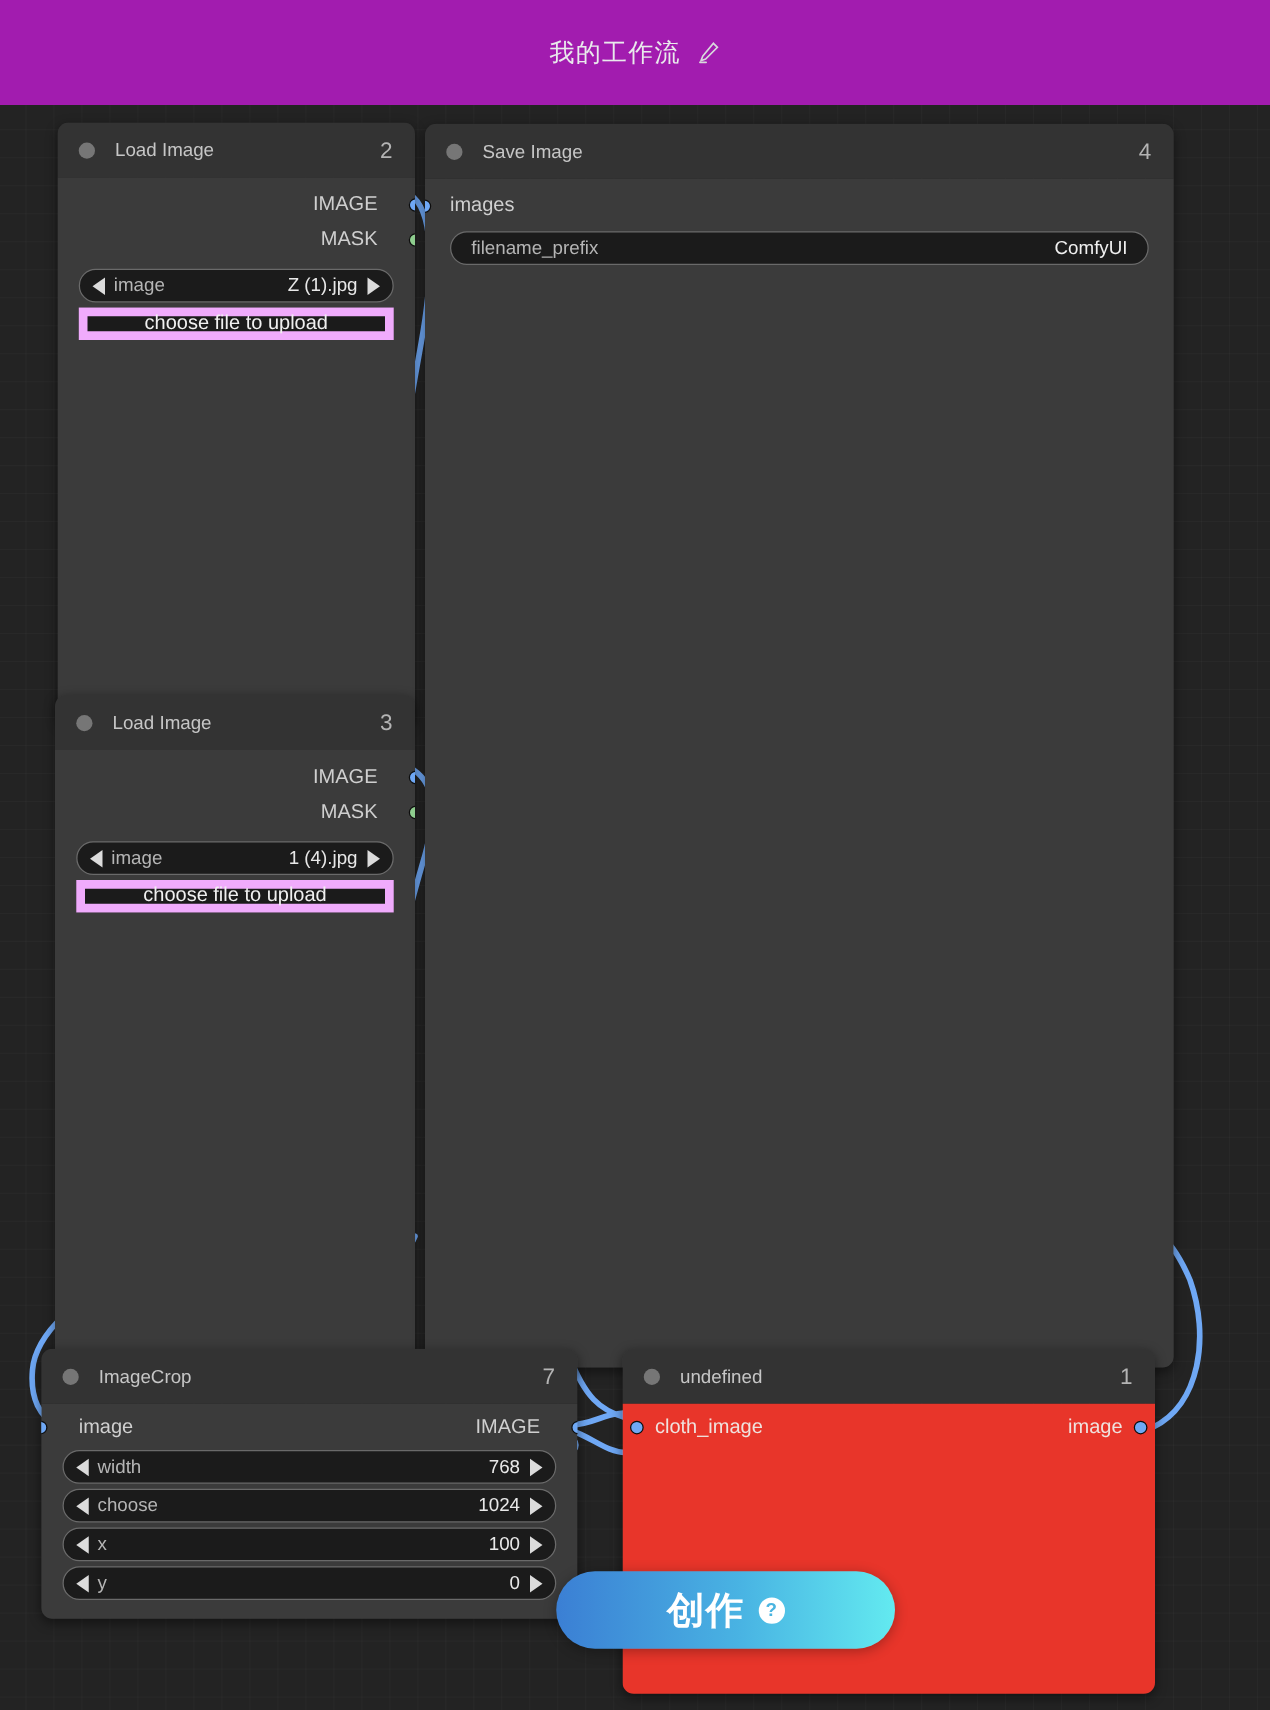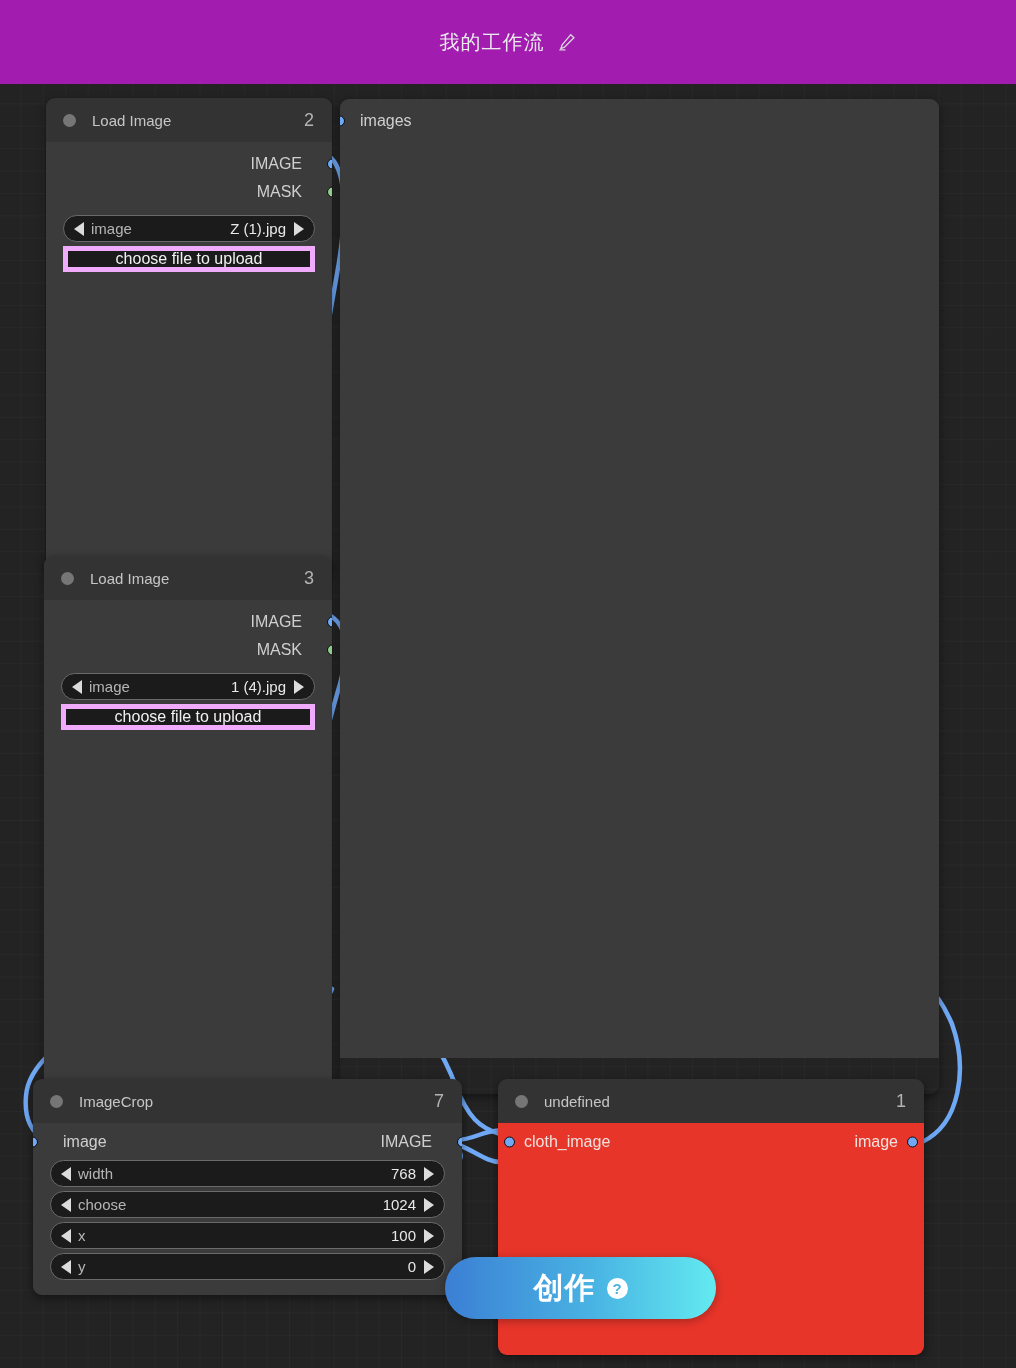--- a/index.html
+++ b/index.html
@@ -178,21 +178,21 @@
     align-items: center;
     padding: 0 16px;
   }
   .text-widget .w-name  { font-size: 15px; color: #b5b5b5; }
   .text-widget .w-value { margin-left: auto; font-size: 15px; color: #f0f0f0; }
 
   .upload-btn {
     margin: 3px 17px;
     height: 26px;
     background: #1b1b1b;
-    border: 5px solid #f0abfc;
+    border: 7px solid #f0abfc;
     box-sizing: border-box;
     display: flex;
     align-items: center;
     justify-content: center;
     color: #f0f0f0;
     font-size: 16px;
   }
 
   
   .create-btn {
@@ -303,24 +303,33 @@
         <span class="arrow left"></span>
         <span class="widget-name">image</span>
         <span class="widget-value">1 (4).jpg</span>
         <span class="arrow right"></span>
       </div>
       <div class="upload-btn">choose file to upload</div>
     </div>
   </div>
 
   <div class="node" style="left:340px; top:15px; width:599px; height:995px; z-index:5;">
+    <div class="node-title">
+      <span class="node-dot"></span>
+      <span class="node-title-text">Save Image</span>
+      <span class="node-id">4</span>
+    </div>
     <div class="node-body" style="height:951px; padding-top:8px;">
       <div class="slot-row slot-in">
         <span class="port blue left"></span>
         <span class="slot-label">images</span>
+      </div>
+      <div class="text-widget" style="margin-top:6px;">
+        <span class="w-name">filename_prefix</span>
+        <span class="w-value">ComfyUI</span>
       </div>
     </div>
   </div>
 
   <div class="node" style="left:33px; top:995px; width:429px; height:216px; z-index:7;">
     <div class="node-title">
       <span class="node-dot"></span>
       <span class="node-title-text">ImageCrop</span>
       <span class="node-id">7</span>
     </div>

